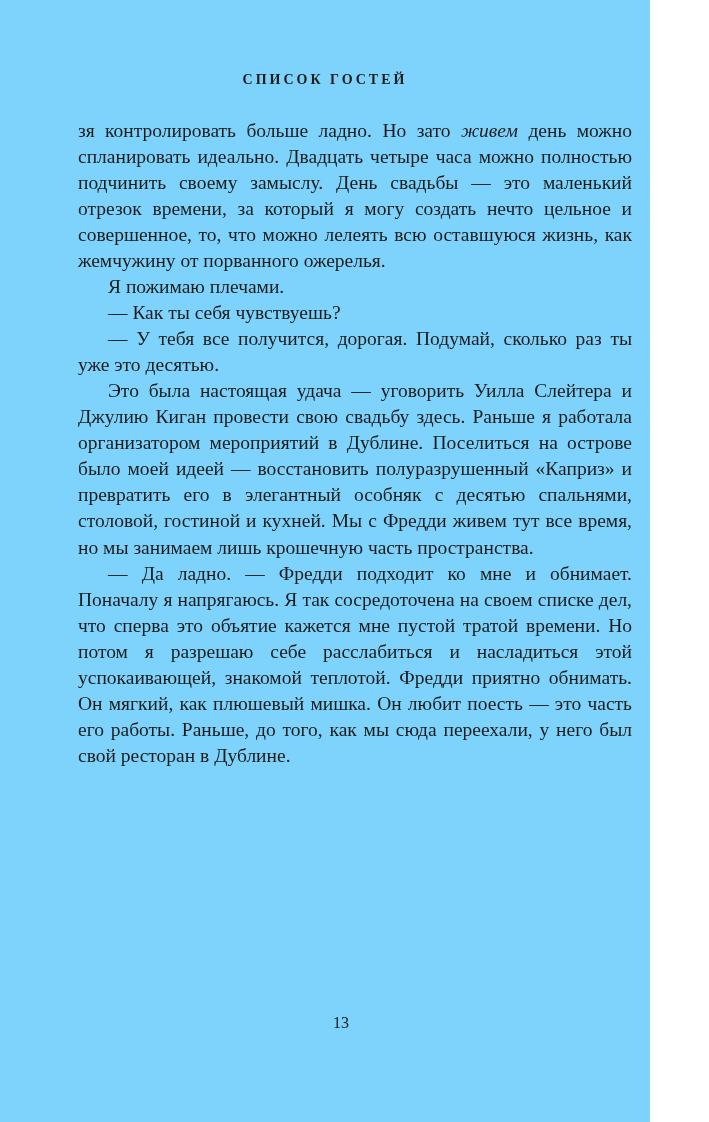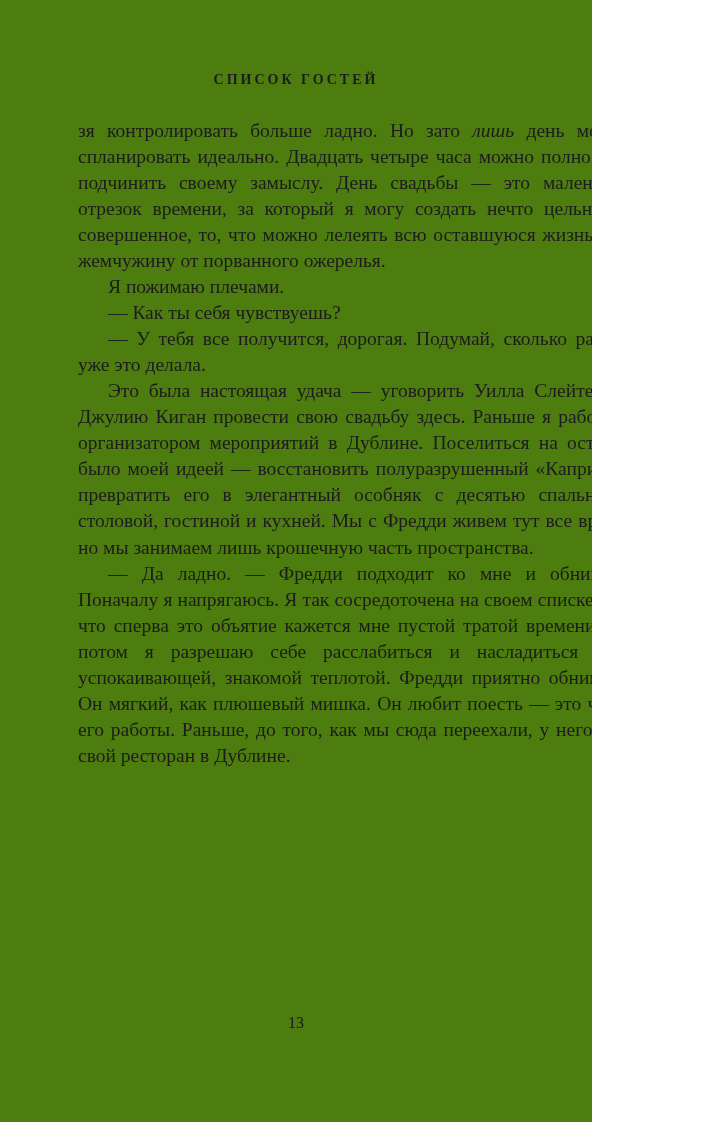--- a/index.html
+++ b/index.html
@@ -2,23 +2,23 @@
 <html lang="ru"><head>
 <meta charset="utf-8">
 <style>
   html, body {
     margin: 0;
     padding: 0;
     background: #ffffff;
   }
   .page {
     position: relative;
-    width: 592px;
+    width: 650px;
     height: 1122px;
-    background: #4d7c0f;
+    background: #7dd3fc;
     font-family: "Liberation Serif", "DejaVu Serif", serif;
     color: #1c1c1c;
     overflow: hidden;
   }
   .running-header {
     position: absolute;
     top: 72px;
     left: 0;
     width: 100%;
     text-align: center;
@@ -49,31 +49,32 @@
     font-style: italic;
   }
   .page-number {
     position: absolute;
     top: 1014px;
     left: 0;
     width: 100%;
     text-align: center;
     font-size: 16px;
     color: #1c1c1c;
+    padding-left: 16px;
   }
 </style>
 </head>
 <body>
 
 <div class="page">
   <div class="running-header">СПИСОК ГОСТЕЙ</div>
 
   <div class="body-text">
-      <p class=""><span>зя контролировать больше ладно. Но зато </span><em>лишь</em><span> день можно спланировать идеально. Двадцать четыре часа можно полностью подчинить своему замыслу. День свадьбы — это маленький отрезок времени, за который я могу создать нечто цельное и совершенное, то, что можно лелеять всю оставшуюся жизнь, как жемчужину от порванного ожерелья.</span></p>
+      <p class=""><span>зя контролировать больше ладно. Но зато </span><em>живем</em><span> день можно спланировать идеально. Двадцать четыре часа можно полностью подчинить своему замыслу. День свадьбы — это маленький отрезок времени, за который я могу создать нечто цельное и совершенное, то, что можно лелеять всю оставшуюся жизнь, как жемчужину от порванного ожерелья.</span></p>
       <p class="indent"><span>Я пожимаю плечами.</span></p>
       <p class="indent"><span>— Как ты себя чувствуешь?</span></p>
-      <p class="indent"><span>— У тебя все получится, дорогая. Подумай, сколько раз ты уже это делала.</span></p>
+      <p class="indent"><span>— У тебя все получится, дорогая. Подумай, сколько раз ты уже это десятью.</span></p>
       <p class="indent"><span>Это была настоящая удача — уговорить Уилла Слейтера и Джулию Киган провести свою свадьбу здесь. Раньше я работала организатором мероприятий в Дублине. Поселиться на острове было моей идеей — восстановить полуразрушенный «Каприз» и превратить его в элегантный особняк с десятью спальнями, столовой, гостиной и кухней. Мы с Фредди живем тут все время, но мы занимаем лишь крошечную часть пространства.</span></p>
       <p class="indent"><span>— Да ладно. — Фредди подходит ко мне и обнимает. Поначалу я напрягаюсь. Я так сосредоточена на своем списке дел, что сперва это объятие кажется мне пустой тратой времени. Но потом я разрешаю себе расслабиться и насладиться этой успокаивающей, знакомой теплотой. Фредди приятно обнимать. Он мягкий, как плюшевый мишка. Он любит поесть — это часть его работы. Раньше, до того, как мы сюда переехали, у него был свой ресторан в Дублине.</span></p>
     </div>
 
   <div class="page-number">13</div>
 </div>
 
 </body></html>

